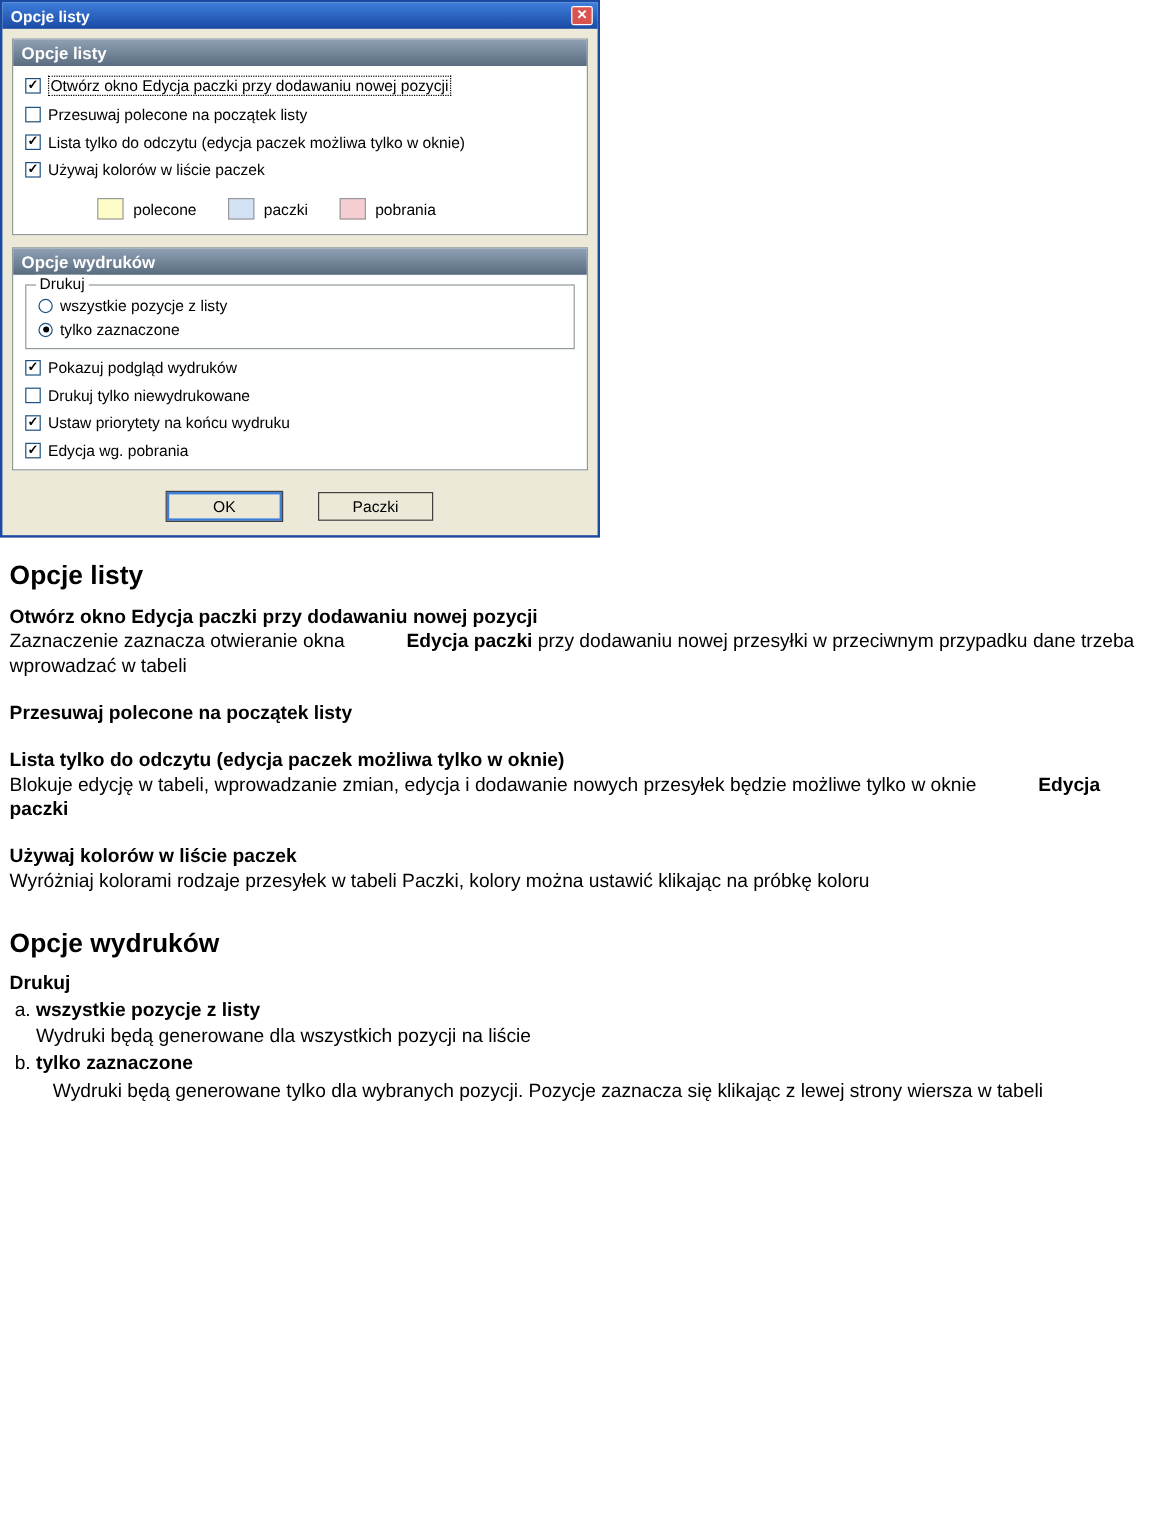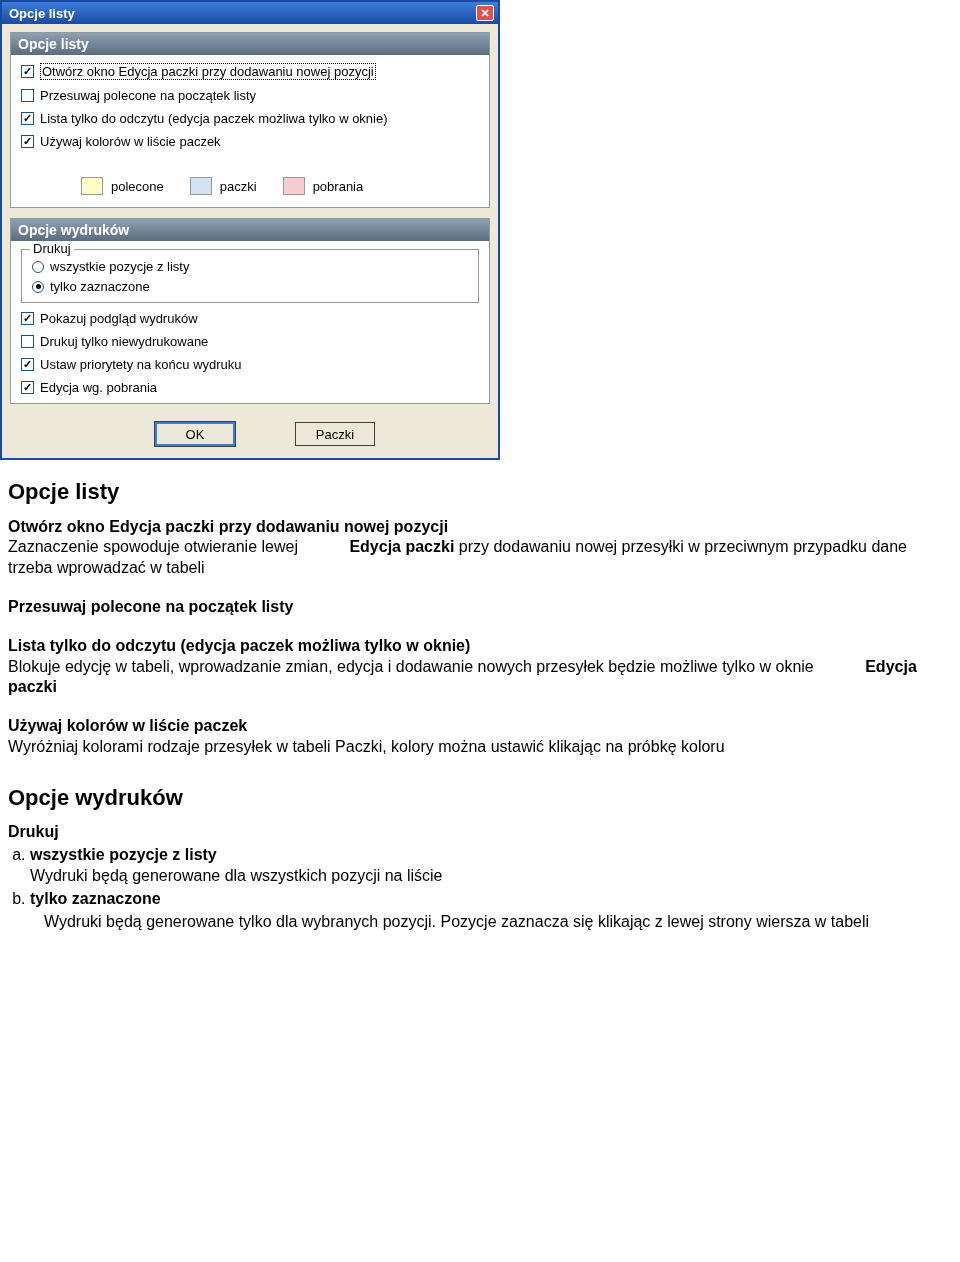--- a/index.html
+++ b/index.html
@@ -90,21 +90,21 @@
   }
   .focused-label {
     border: 1px dotted #000;
     padding: 0 1px;
   }
   .color-legend {
     display: flex;
     align-items: center;
     gap: 8px;
     margin-left: 60px;
-    margin-top: 28px;
+    margin-top: 16px;
     margin-bottom: 4px;
   }
   .swatch {
     width: 22px;
     height: 18px;
     border: 1px solid #999;
     display: inline-block;
     cursor: pointer;
   }
   .legend-label {
@@ -152,30 +152,29 @@
     background: #000;
     border-radius: 50%;
   }
   .button-row {
     display: flex;
     justify-content: center;
     gap: 30px;
     padding: 8px 0 4px 0;
   }
   .btn {
-    width: 80px;
+    width: 96px;
     height: 24px;
     background: #ece9d8;
     border: 1px solid #404040;
     font-size: 13px;
     cursor: pointer;
     display: flex;
     align-items: center;
     justify-content: center;
-    margin-left: 30px;
   }
   .btn.primary {
     border: 2px solid #3e7edc;
     outline: 1px solid #404040;
   }
 
   
   .doc {
     padding: 18px 8px 8px 8px;
     font-family: Arial, sans-serif;
@@ -289,21 +288,21 @@
     </div>
 
   </div>
 </div>
 
 <div class="doc">
   <h2>Opcje listy</h2>
 
   <div class="doc-block">
     <div class="doc-label">Otwórz okno Edycja paczki przy dodawaniu nowej pozycji</div>
-    <div class="doc-text"><span>Zaznaczenie spowoduje otwieranie lewej </span><span class="doc-bold">Edycja paczki</span><span> przy dodawaniu nowej przesyłki w przeciwnym przypadku dane trzeba wprowadzać w tabeli</span></div>
+    <div class="doc-text"><span>Zaznaczenie zaznacza otwieranie okna </span><span class="doc-bold">Edycja paczki</span><span> przy dodawaniu nowej przesyłki w przeciwnym przypadku dane trzeba wprowadzać w tabeli</span></div>
   </div>
 
   <div class="doc-block">
     <div class="doc-label">Przesuwaj polecone na początek listy</div>
   </div>
 
   <div class="doc-block">
     <div class="doc-label">Lista tylko do odczytu (edycja paczek możliwa tylko w oknie)</div>
     <div class="doc-text"><span>Blokuje edycję w tabeli, wprowadzanie zmian, edycja i dodawanie nowych przesyłek będzie możliwe tylko w oknie </span><span class="doc-bold">Edycja paczki</span><span></span></div>
   </div>

